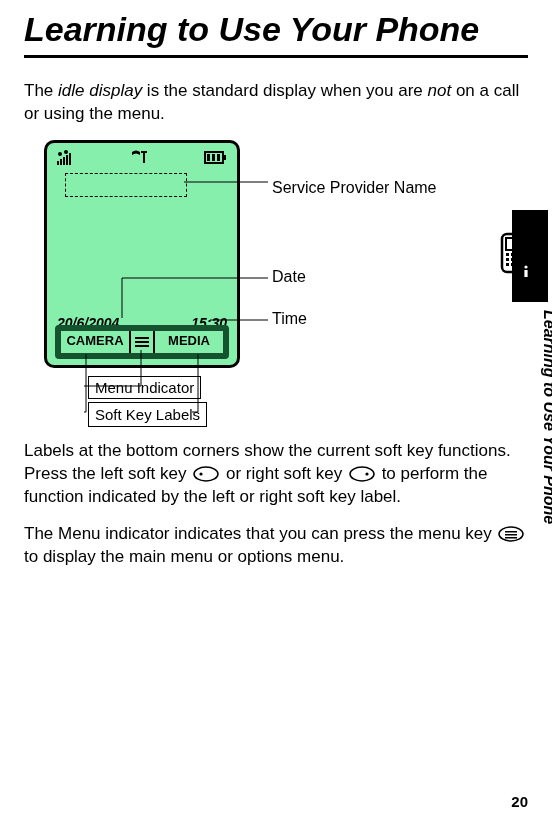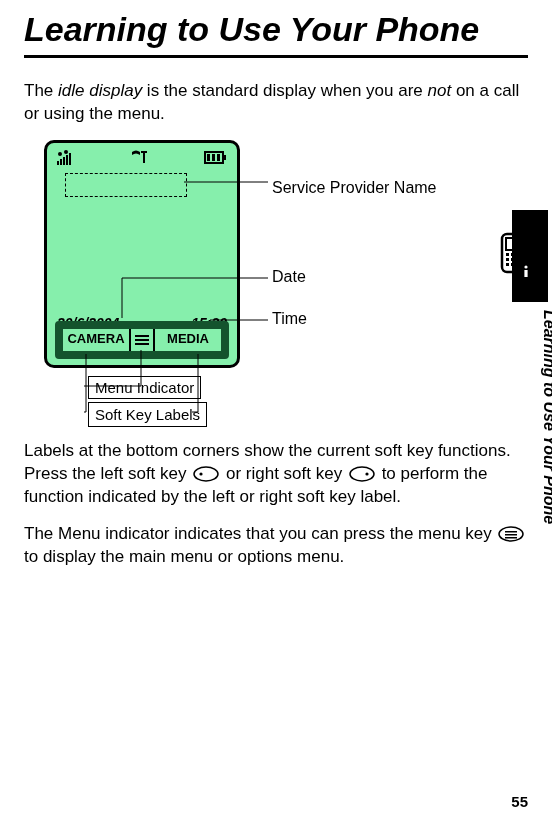--- a/index.html
+++ b/index.html
@@ -18,21 +18,21 @@
   .vtext span{display:block;transform:rotate(90deg);transform-origin:left top;position:absolute;left:30px;top:0;white-space:nowrap;font-style:italic;font-weight:700;font-size:16px;}
   
   .phoneicon{position:absolute;right:14px;top:232px;}
   
   .phone{position:absolute;left:20px;top:0;width:190px;height:222px;border:3px solid #000;border-radius:10px;background:#86efac;}
   .statusbar{position:absolute;top:6px;left:10px;right:10px;height:18px;}
   .provider{position:absolute;top:30px;left:18px;width:120px;height:22px;border:1px dashed #000;}
   .dt{position:absolute;bottom:34px;left:10px;right:10px;font-family:Arial,Helvetica,sans-serif;font-weight:700;font-style:italic;font-size:14px;}
   .dt .date{float:left;}
   .dt .time{float:right;}
-  .softrow{position:absolute;bottom:6px;left:8px;right:8px;height:22px;border:8px solid #14532d;border-radius:4px;font-family:Arial,Helvetica,sans-serif;font-weight:700;font-size:13px;display:flex;}
+  .softrow{position:absolute;bottom:6px;left:8px;right:8px;height:22px;border:6px solid #14532d;border-radius:4px;font-family:Arial,Helvetica,sans-serif;font-weight:700;font-size:13px;display:flex;}
   .softrow .sk{flex:1;text-align:center;line-height:20px;}
   .softrow .mid{width:22px;border-left:2px solid #000;border-right:2px solid #000;display:flex;align-items:center;justify-content:center;}
   
   .callout{position:absolute;font-size:16px;}
   .cl-prov{left:248px;top:39px;}
   .cl-date{left:248px;top:128px;}
   .cl-time{left:248px;top:170px;}
   .cl-menu{left:64px;top:236px;border:1px solid #000;padding:2px 6px;font-size:15px;}
   .cl-soft{left:64px;top:262px;border:1px solid #000;padding:3px 6px;font-size:15px;}
   
@@ -158,14 +158,14 @@
       <rect x="10" y="31" width="3" height="3" fill="#000"></rect>
         <rect x="15" y="31" width="3" height="3" fill="#000"></rect>
         <rect x="20" y="31" width="3" height="3" fill="#000"></rect>
       <line x1="28" y1="6" x2="30" y2="0" stroke="#000" stroke-width="2"></line>
       <circle cx="30" cy="40" r="9" fill="#000"></circle>
       <circle cx="30" cy="35" r="1.6" fill="#fff"></circle>
       <rect x="28.4" y="38" width="3.2" height="7" fill="#fff"></rect>
     </svg>
   </div>
 
-  <div class="pageno">55</div>
+  <div class="pageno">20</div>
 </div>
 
 </body></html>

